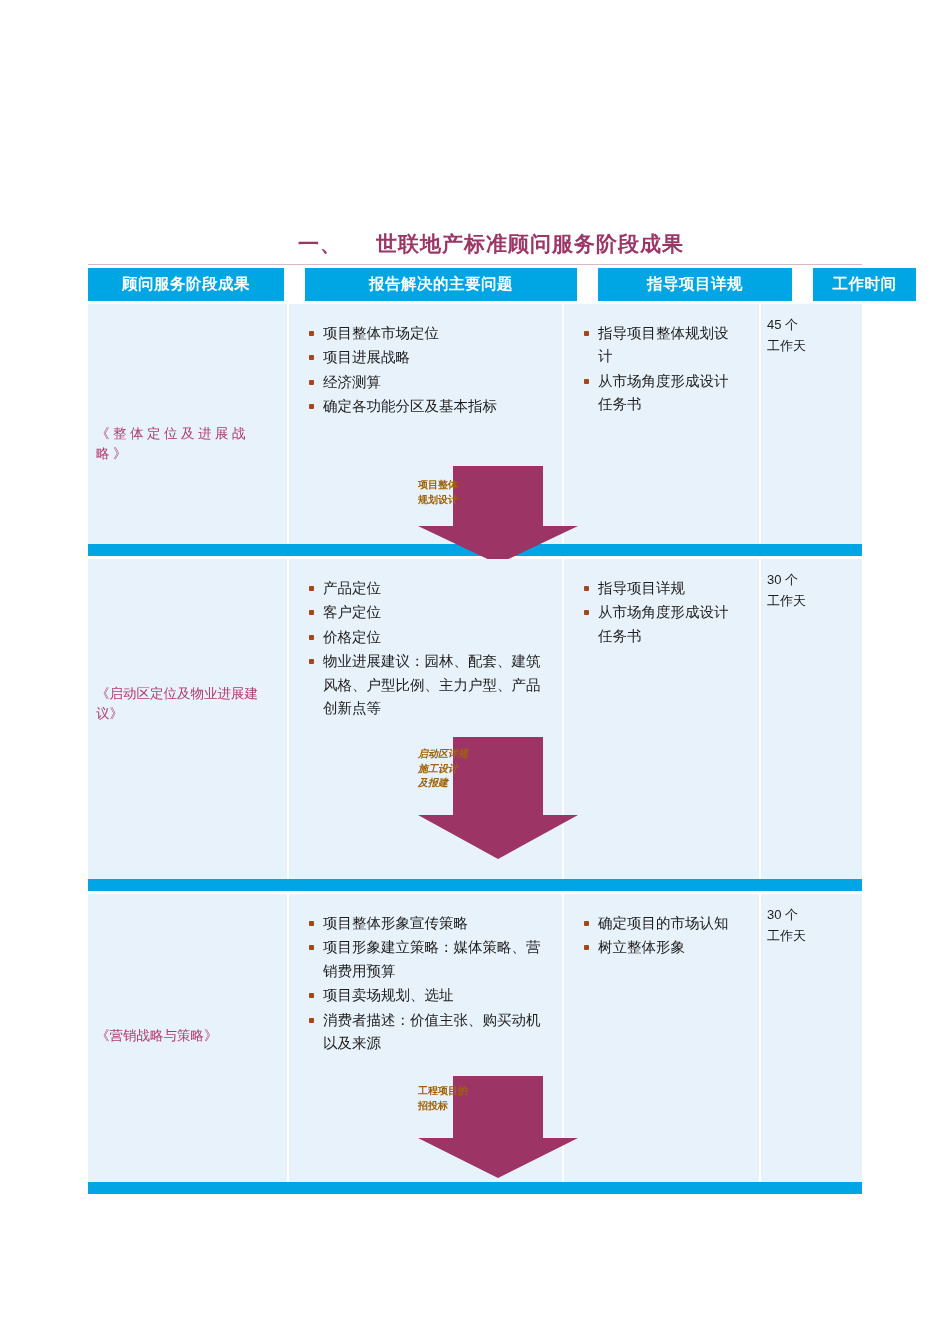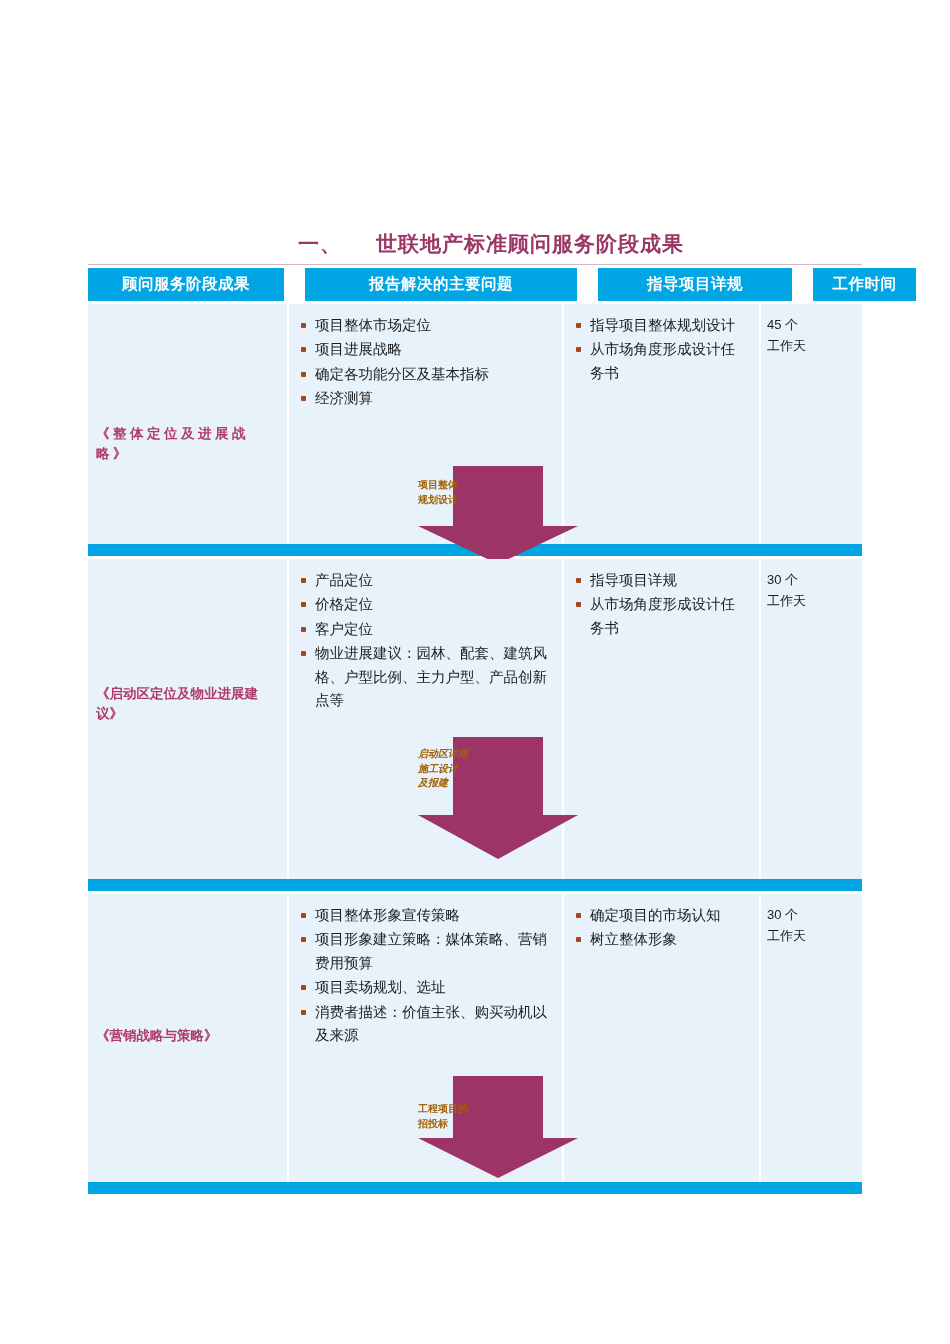--- a/index.html
+++ b/index.html
@@ -79,28 +79,28 @@
     box-sizing: border-box;
   }
   .band-cell.sep { border-left: 2px solid #ffffff; }
 
   .stage-label {
     position: absolute;
     left: 8px;
     right: 6px;
     color: #b03a6e;
     font-size: 13.5px;
-    font-weight: bold;
+    font-weight: normal;
     line-height: 1.45;
     font-family: "Liberation Serif", "DejaVu Serif", serif;
   }
   .stage-label.spaced { letter-spacing: 3.5px; }
 
   ul.bullets {
-    margin: 0;
+    margin: 8px;
     padding: 10px 10px 0 26px;
     list-style: none;
   }
   ul.bullets li {
     position: relative;
     font-size: 14.5px;
     color: #1d1d1d;
     line-height: 1.62;
     margin-bottom: 1px;
     font-family: "Liberation Sans", "DejaVu Sans", sans-serif;
@@ -190,22 +190,22 @@
   <div class="thin-gap"></div>
 
   <div class="band-row" style="height:240px;">
     <div class="band-cell col1">
       <div class="stage-label spaced" style="top:120px;">《整体定位及进展战略》</div>
     </div>
     <div class="band-cell col2 sep">
       <ul class="bullets">
         <li>项目整体市场定位</li>
         <li>项目进展战略</li>
+        <li>经济测算</li>
         <li>确定各功能分区及基本指标</li>
-        <li>经济测算</li>
       </ul>
     </div>
     <div class="band-cell col3 sep">
       <ul class="bullets">
         <li>指导项目整体规划设计</li>
         <li>从市场角度形成设计任务书</li>
       </ul>
     </div>
     <div class="band-cell col4 sep">
       <div class="plaincell">45 个
@@ -225,22 +225,22 @@
   <div class="divider-bar"></div>
   <div class="thin-gap"></div>
 
   <div class="band-row" style="height:320px;">
     <div class="band-cell col1">
       <div class="stage-label" style="top:125px;">《启动区定位及物业进展建议》</div>
     </div>
     <div class="band-cell col2 sep">
       <ul class="bullets">
         <li>产品定位</li>
+        <li>客户定位</li>
         <li>价格定位</li>
-        <li>客户定位</li>
         <li>物业进展建议：园林、配套、建筑风格、户型比例、主力户型、产品创新点等</li>
       </ul>
     </div>
     <div class="band-cell col3 sep">
       <ul class="bullets">
         <li>指导项目详规</li>
         <li>从市场角度形成设计任务书</li>
       </ul>
     </div>
     <div class="band-cell col4 sep">
@@ -282,21 +282,21 @@
     </div>
     <div class="band-cell col4 sep">
       <div class="plaincell">30 个
 工作天</div>
     </div>
 
     <div class="arrow-wrap" style="left:330px; top:182px; width:160px; height:102px;">
       <div class="arrow-shape">
         <div class="arrow-stem" style="height:62px;"></div>
         <div class="arrow-head" style="top:62px; border-top:40px solid #9c3466; border-left-width:80px; border-right-width:80px;"></div>
-        <div class="arrow-text" style="top:26px;">工程项目的
+        <div class="arrow-text" style="top:8px;">工程项目的
 招投标</div>
       </div>
     </div>
   </div>
 
   <div class="divider-bar"></div>
 
 </div>
 
 </body></html>

